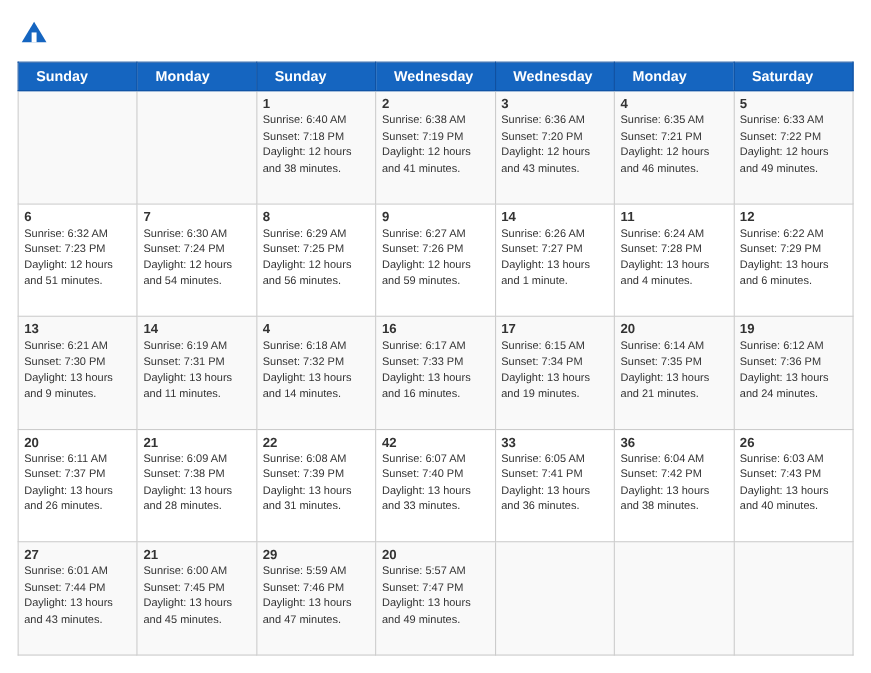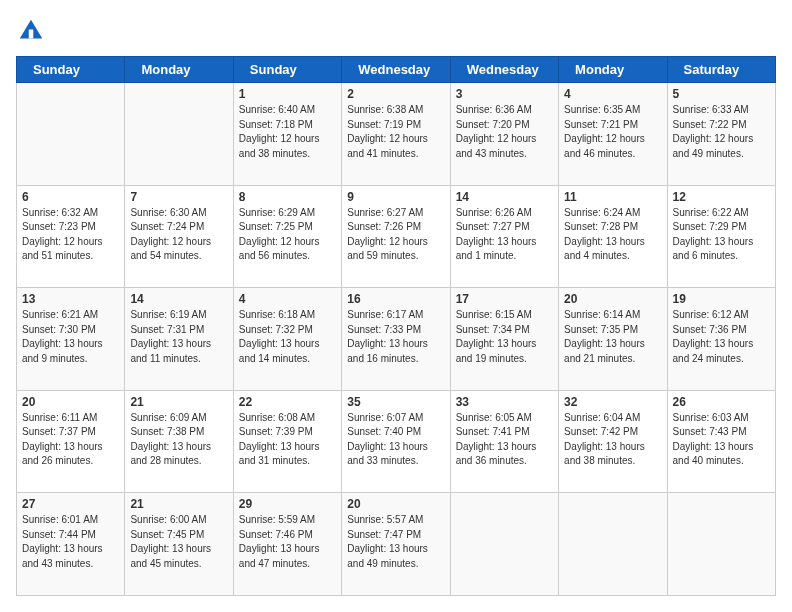--- a/index.html
+++ b/index.html
@@ -220,29 +220,29 @@
           </td>
           <td>
             <div class="day-number">21</div>
             <div class="day-info">Sunrise: 6:09 AM<br>Sunset: 7:38 PM<br>Daylight: 13 hours and 28 minutes.</div>
           </td>
           <td>
             <div class="day-number">22</div>
             <div class="day-info">Sunrise: 6:08 AM<br>Sunset: 7:39 PM<br>Daylight: 13 hours and 31 minutes.</div>
           </td>
           <td>
-            <div class="day-number">35</div>
+            <div class="day-number">42</div>
             <div class="day-info">Sunrise: 6:07 AM<br>Sunset: 7:40 PM<br>Daylight: 13 hours and 33 minutes.</div>
           </td>
           <td>
             <div class="day-number">33</div>
             <div class="day-info">Sunrise: 6:05 AM<br>Sunset: 7:41 PM<br>Daylight: 13 hours and 36 minutes.</div>
           </td>
           <td>
-            <div class="day-number">32</div>
+            <div class="day-number">36</div>
             <div class="day-info">Sunrise: 6:04 AM<br>Sunset: 7:42 PM<br>Daylight: 13 hours and 38 minutes.</div>
           </td>
           <td>
             <div class="day-number">26</div>
             <div class="day-info">Sunrise: 6:03 AM<br>Sunset: 7:43 PM<br>Daylight: 13 hours and 40 minutes.</div>
           </td>
         </tr>
         <tr class="week-row">
           <td>
             <div class="day-number">27</div>

